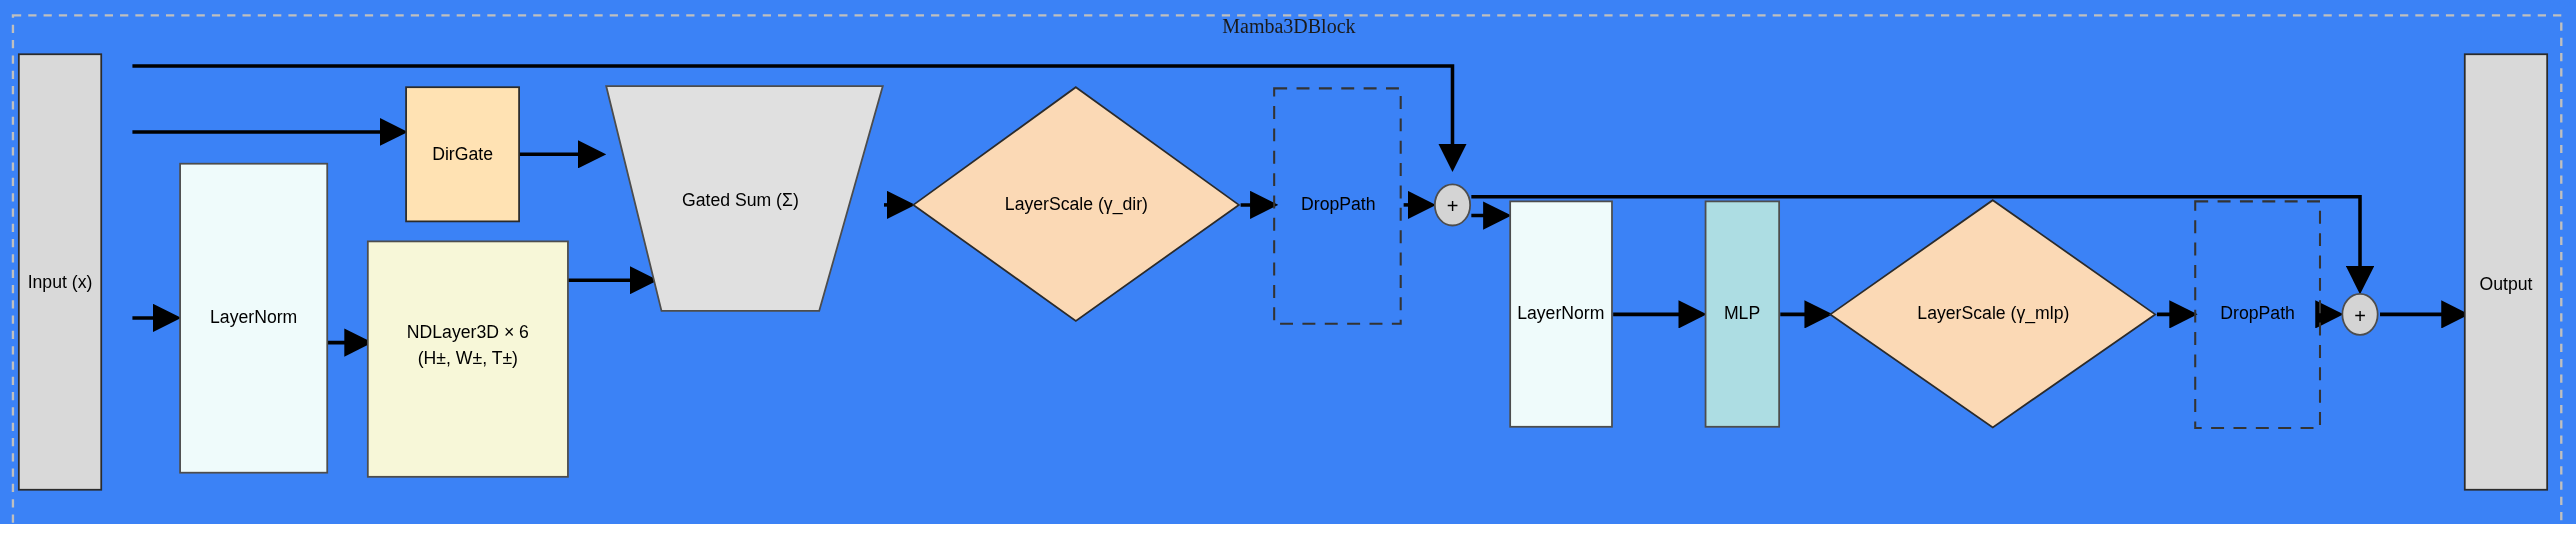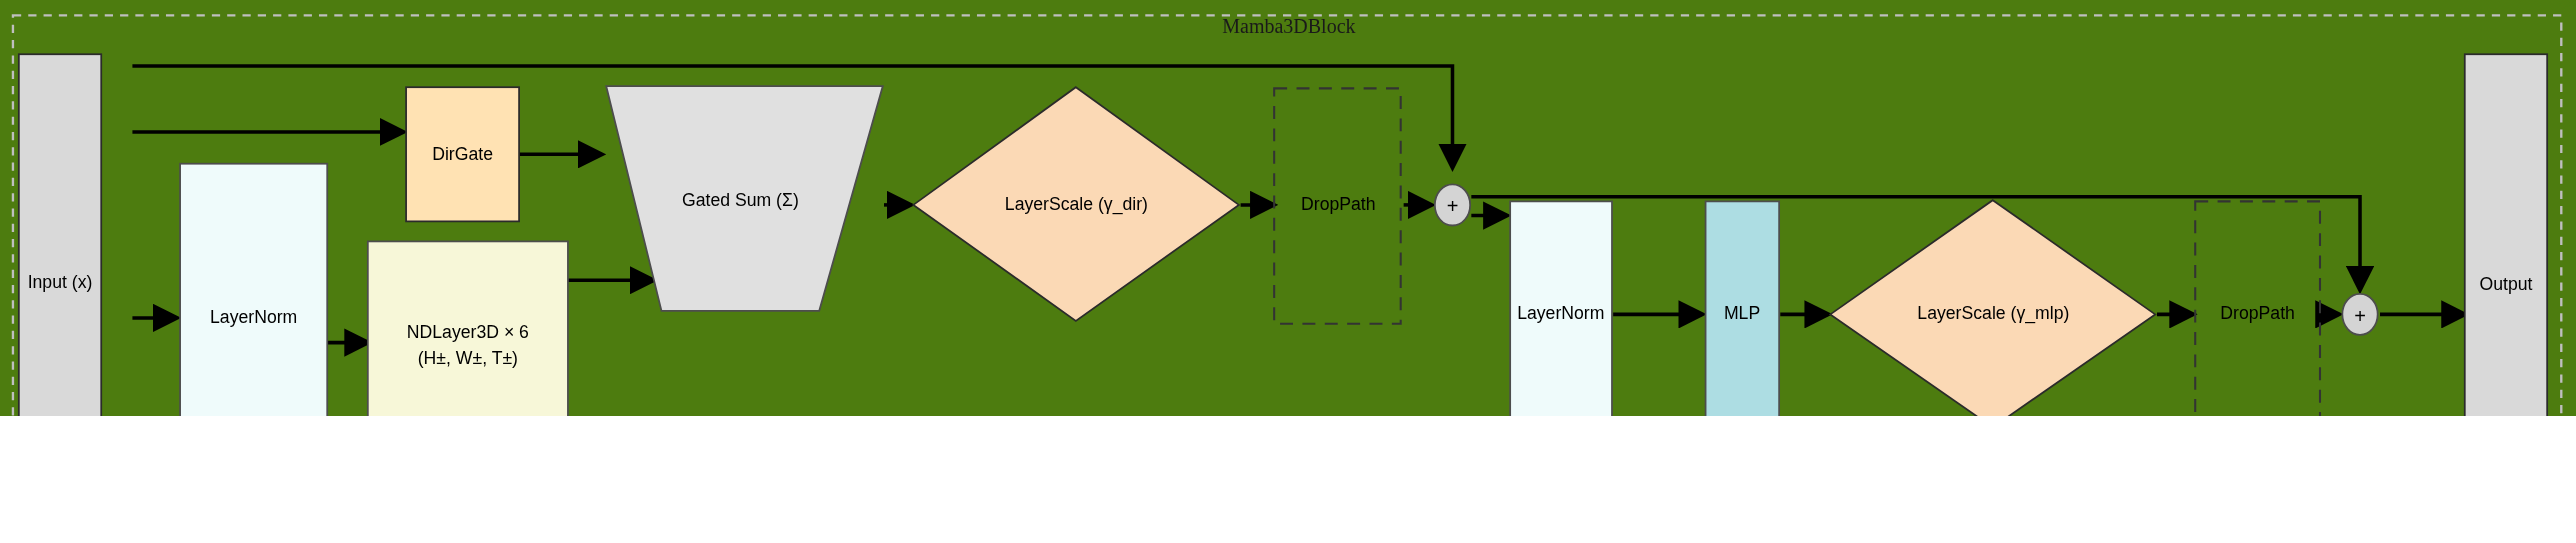--- a/index.html
+++ b/index.html
@@ -6,22 +6,22 @@
     margin: 0;
     padding: 0;
     background: #ffffff;
   }
   body {
     font-family: "Liberation Sans", sans-serif;
   }
   #canvas {
     position: relative;
     width: 2576px;
-    height: 416px;
-    background: #4d7c0f;
+    height: 524px;
+    background: #3b82f6;
     overflow: hidden;
   }
   svg#diagram {
     position: absolute;
     left: 0;
     top: 0;
     width: 2576px;
     height: 544px;
   }
   .node-label {

